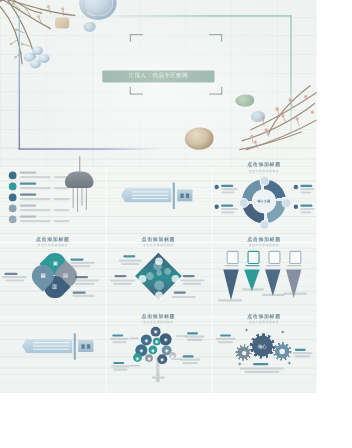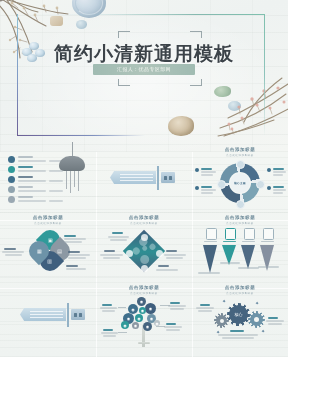--- a/index.html
+++ b/index.html
@@ -245,21 +245,20 @@
     <div class="fr-t"></div>
     <div class="fr-r"></div>
     <div class="fr-b"></div>
   </div>
 
   <div class="brk brk-tl"></div>
   <div class="brk brk-tr"></div>
   <div class="brk brk-bl"></div>
   <div class="brk brk-br"></div>
 
-  <div id="cover-title">简约小清新通用模板</div>
   <div id="cover-subtitle">汇报人：优品专区部网</div>
 </div>
 
 <div id="grid">
   <div class="sep-v" style="left:96px;"></div>
   <div class="sep-v" style="left:192px;"></div>
   <div class="sep-h" style="top:68px;"></div>
   <div class="sep-h" style="top:136px;"></div>
 
   <div class="slide" style="left:0;top:-10px;">

